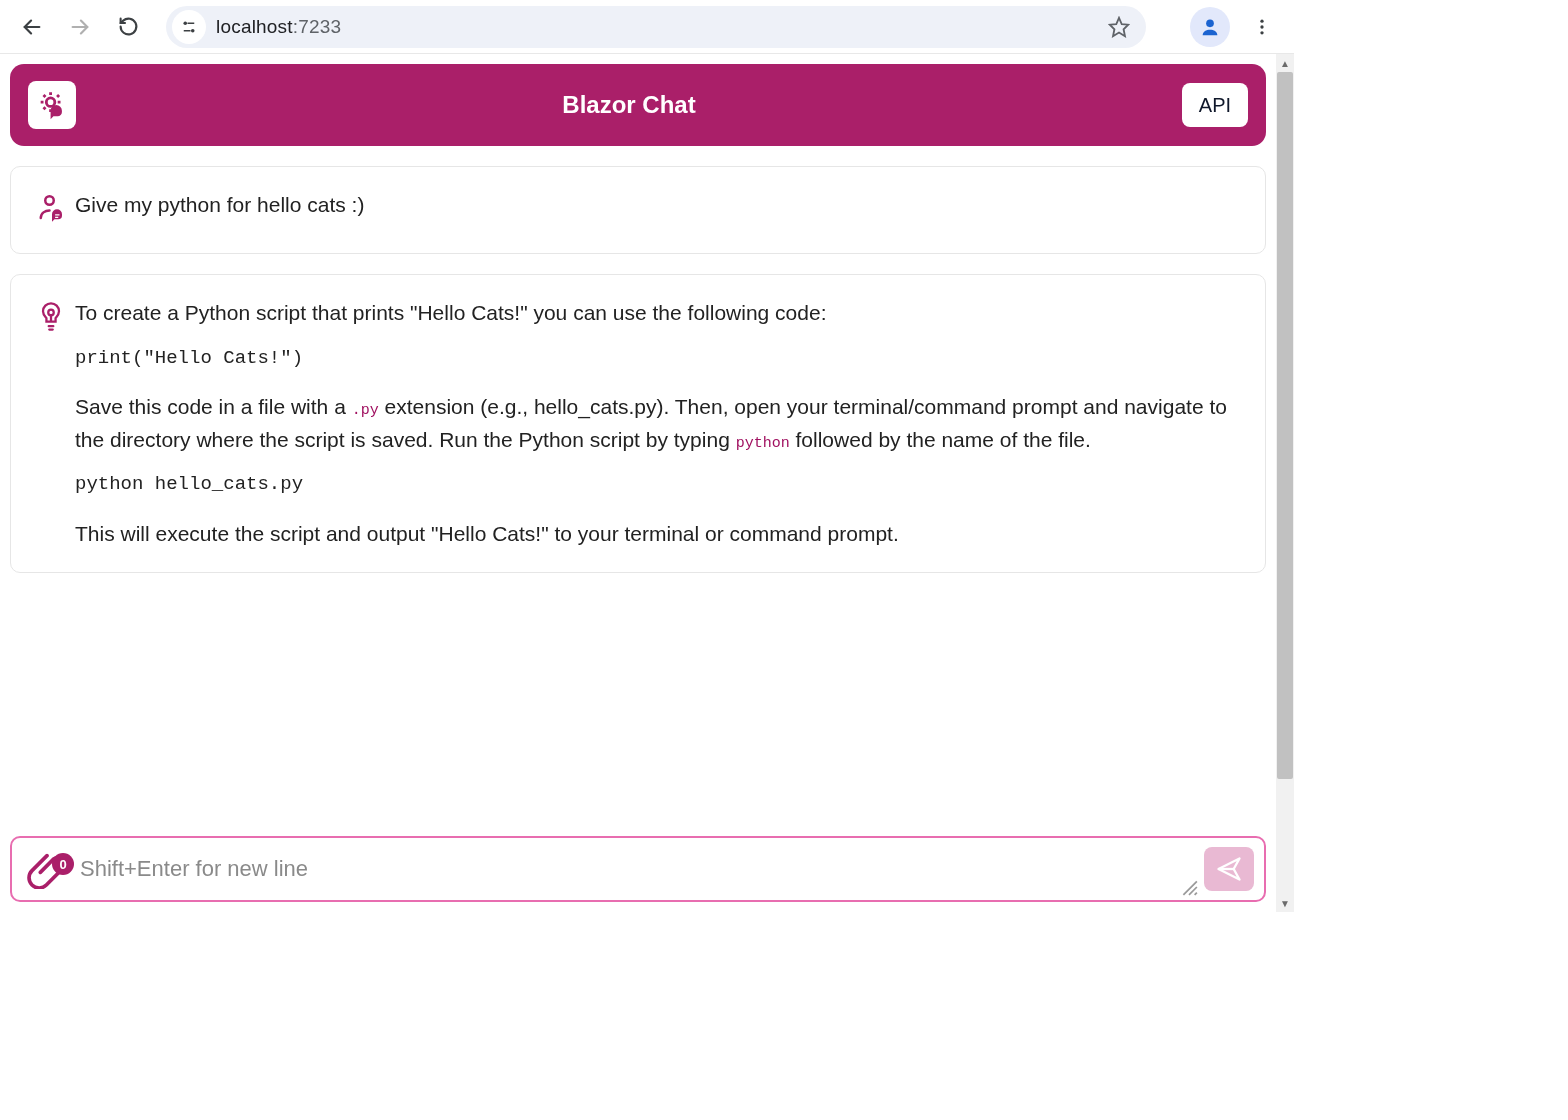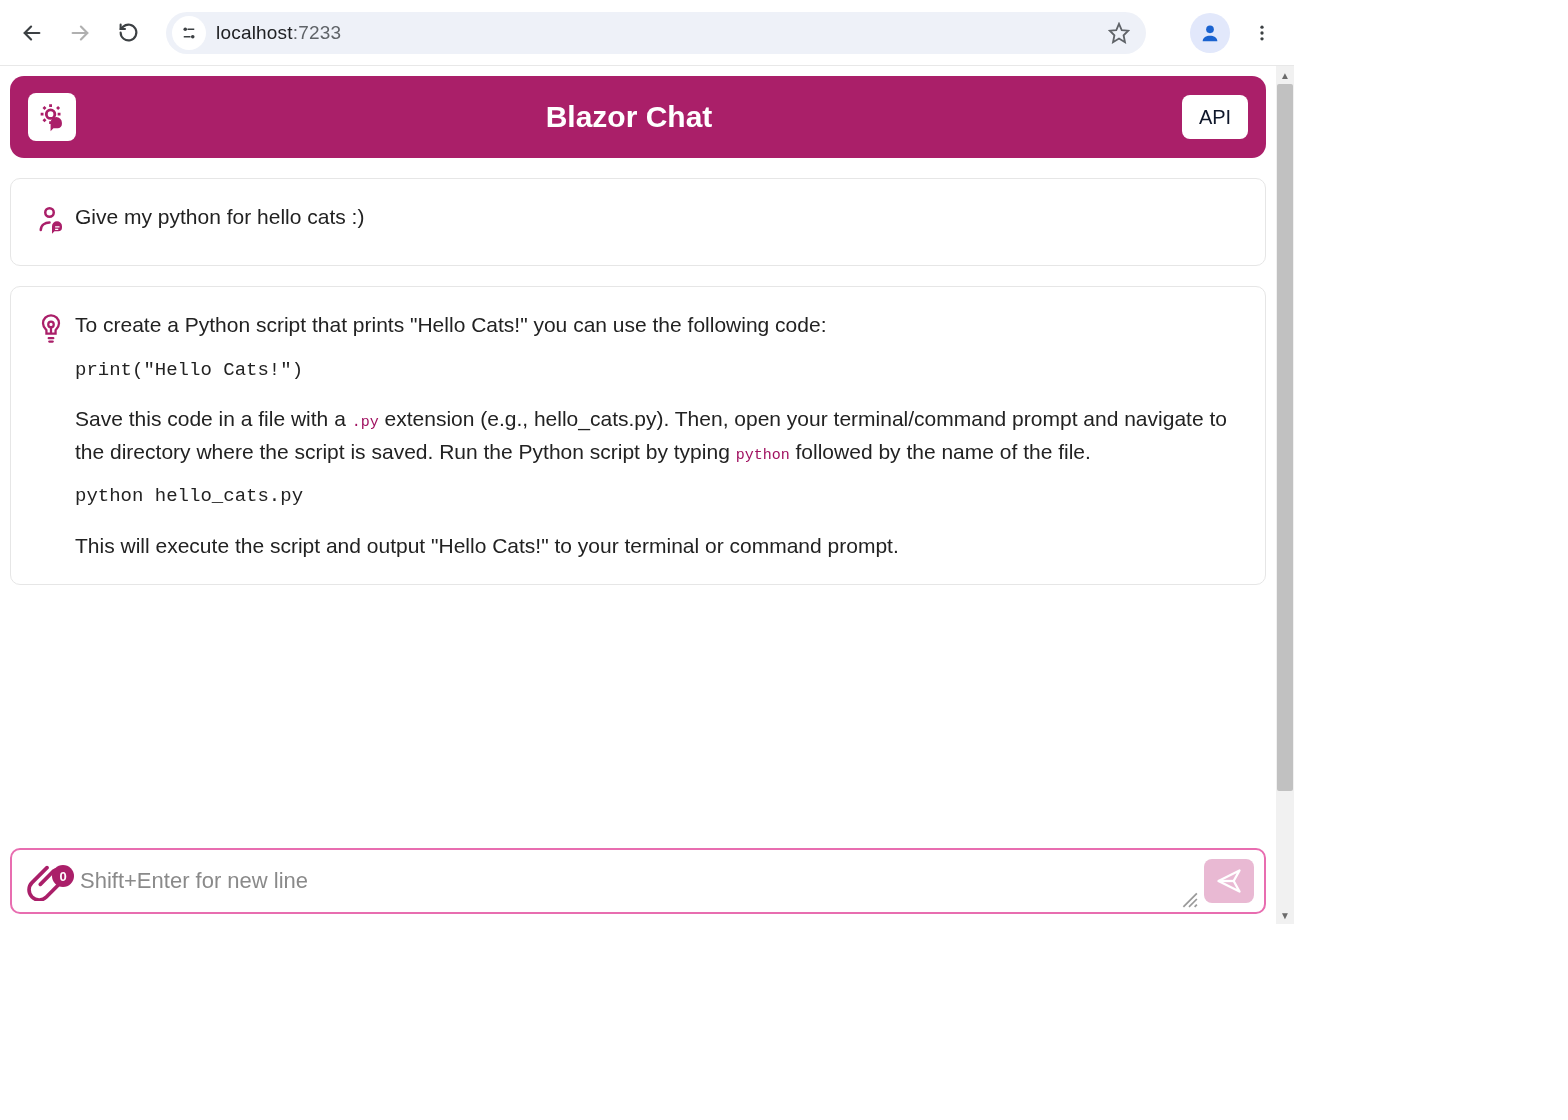--- a/index.html
+++ b/index.html
@@ -1,20 +1,20 @@
 <!DOCTYPE html>
 <html><head>
 <meta charset="utf-8">
 <style>
   * { box-sizing: border-box; margin: 0; padding: 0; }
   html, body { width: 1294px; height: 924px; font-family: "Segoe UI", Arial, sans-serif; background: #fff; overflow: hidden; }
 
   
   .chrome-bar {
-    height: 66px; width: 100%;
+    height: 54px; width: 100%;
     background: #fff;
     display: flex; align-items: center;
     padding: 0 12px;
     gap: 8px;
     border-bottom: 1px solid #e8e8e8;
   }
   .nav-btn {
     width: 40px; height: 40px; border-radius: 20px;
     display: flex; align-items: center; justify-content: center;
     color: #3c4043; background: transparent; border: none; cursor: pointer;
@@ -64,21 +64,21 @@
   
   .header-card {
     background: #aa1f69; border-radius: 14px; height: 82px;
     display: flex; align-items: center; justify-content: space-between;
     padding: 0 18px; color: #fff;
   }
   .settings-block {
     width: 48px; height: 48px; background: #fff; border-radius: 8px;
     display:flex; align-items:center; justify-content:center;
   }
-  .header-title { font-size: 30px; font-weight: 700; }
+  .header-title { font-size: 24px; font-weight: 700; }
   .api-btn {
     background: #fff; color: #0f172a; border: none; border-radius: 8px;
     width: 66px; height: 44px; font-size: 20px; font-weight: 500; cursor: pointer;
   }
 
   
   .msg-card {
     border: 1px solid #e6e6e6; border-radius: 10px; padding: 22px 26px 26px 26px;
     display: flex; gap: 8px; align-items: flex-start;
     background: #fff;

